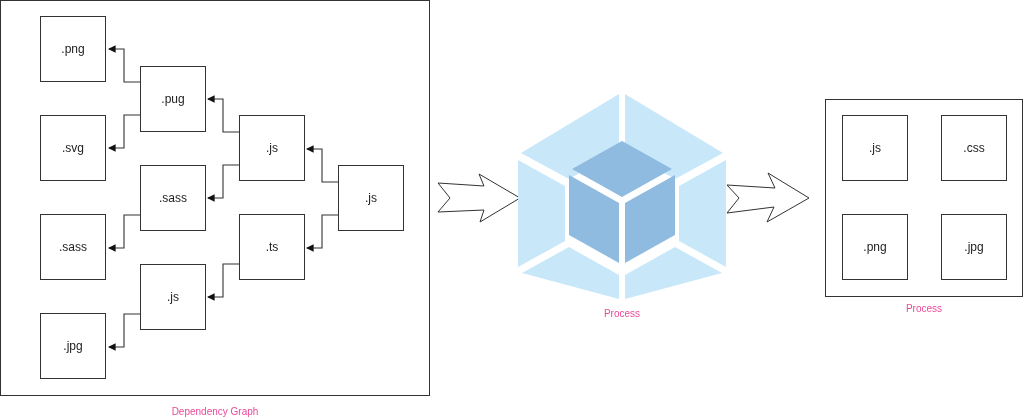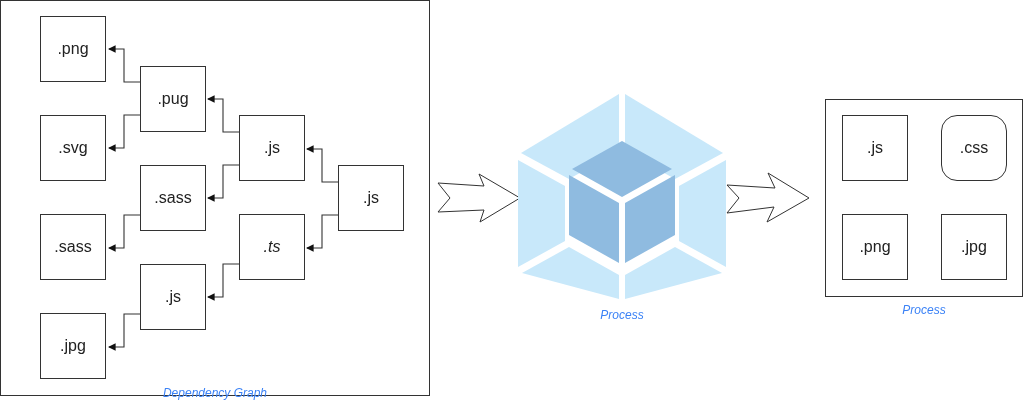--- a/index.html
+++ b/index.html
@@ -1,20 +1,20 @@
 <!DOCTYPE html>
 <html><head>
 <meta charset="utf-8">
 <style>
   html, body { margin: 0; padding: 0; background: #ffffff; }
   body { width: 1024px; height: 418px; position: relative; overflow: hidden; font-family: "Liberation Sans", sans-serif; }
   .frame { position: absolute; border: 1.3px solid #333; box-sizing: border-box; background: #fff; }
   .node { position: absolute; width: 66px; height: 66px; border: 1.2px solid #333; box-sizing: border-box; background: #fff;
-          display: flex; align-items: center; justify-content: center; font-size: 16px; color: #222; }
-  .caption { position: absolute; font-size: 12px; color: #3b82f6; text-align: center; font-style: italic; }
+          display: flex; align-items: center; justify-content: center; font-size: 12px; color: #222; }
+  .caption { position: absolute; font-size: 10px; color: #ec4899; text-align: center; }
   svg { position: absolute; left: 0; top: 0; overflow: visible; }
 </style>
 </head>
 <body>
 
 <div class="frame" style="left:0;top:0;width:430px;height:196px;height:196px;"></div>
 <div class="frame" style="left:0;top:0;width:430px;height:396px;"></div>
 
 <svg width="1024" height="418">
   <defs>
@@ -64,25 +64,25 @@
 </svg>
 
 <div class="node" style="left:40px;top:16px;">.png</div>
 <div class="node" style="left:40px;top:115px;text-align:center;">.svg</div>
 <div class="node" style="left:40px;top:214px;">.sass</div>
 <div class="node" style="left:40px;top:313px;">.jpg</div>
 <div class="node" style="left:140px;top:66px;text-align:right;">.pug</div>
 <div class="node" style="left:140px;top:165px;">.sass</div>
 <div class="node" style="left:140px;top:264px;">.js</div>
 <div class="node" style="left:239px;top:115px;">.js</div>
-<div class="node" style="left:239px;top:214px;font-style:italic;">.ts</div>
+<div class="node" style="left:239px;top:214px;">.ts</div>
 <div class="node" style="left:338px;top:165px;">.js</div>
 
-<div class="caption" style="left:115px;top:386px;width:200px;">Dependency Graph</div>
+<div class="caption" style="left:115px;top:406px;width:200px;">Dependency Graph</div>
 
 <div class="caption" style="left:572px;top:308px;width:100px;">Process</div>
 
 <div class="frame" style="left:825px;top:99px;width:198px;height:198px;"></div>
 <div class="node" style="left:842px;top:115px;">.js</div>
-<div class="node" style="left:941px;top:115px;border-radius:16px;">.css</div>
+<div class="node" style="left:941px;top:115px;">.css</div>
 <div class="node" style="left:842px;top:214px;">.png</div>
 <div class="node" style="left:941px;top:214px;">.jpg</div>
 <div class="caption" style="left:874px;top:303px;width:100px;">Process</div>
 
 </body></html>

